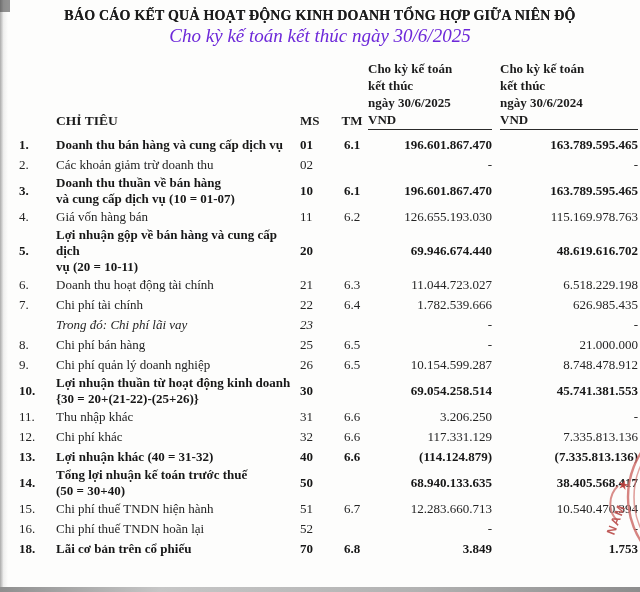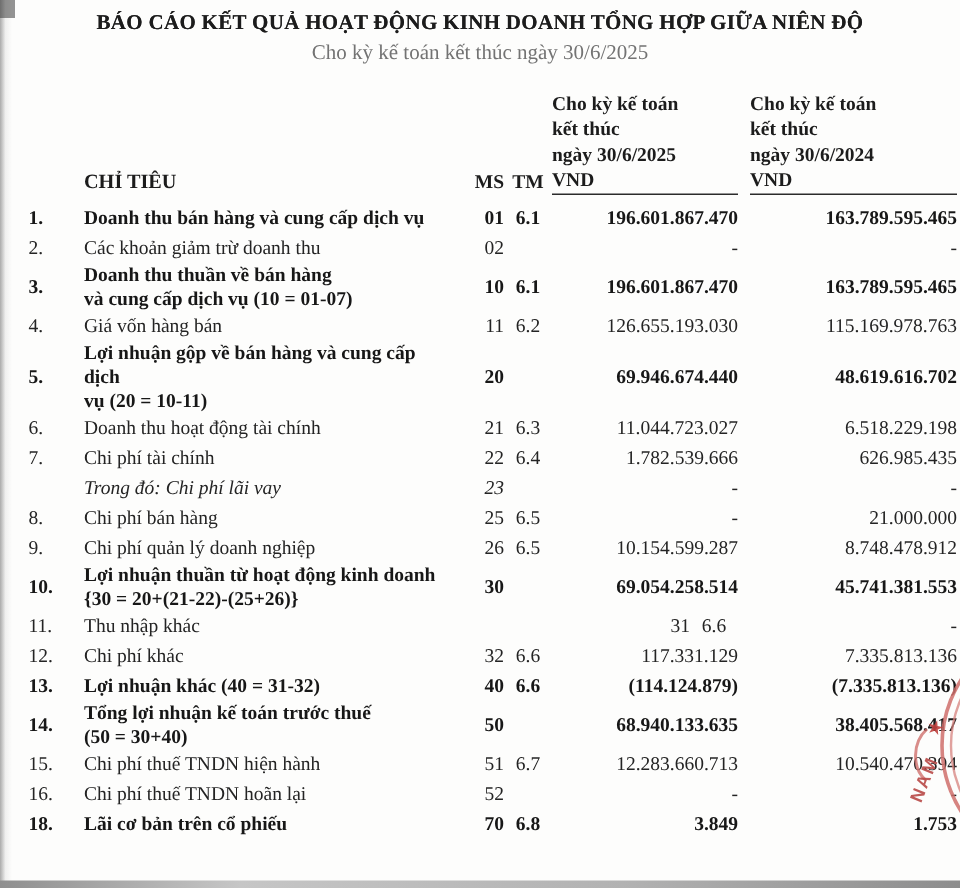--- a/index.html
+++ b/index.html
@@ -33,28 +33,28 @@
     z-index:6;
   }
   
   .doc-header{padding-top:7px;text-align:center;}
   .doc-title{
     font-size:14px;font-weight:bold;letter-spacing:.2px;
     color:#1c1c1c;margin:0 30px;line-height:18px;
     text-shadow:0 0 .3px #444;
   }
   .doc-subtitle{
-    font-size:14px;color:#737373;line-height:17px;margin-top:2px;
+    font-size:19px;color:#6d28d9;line-height:17px;margin-top:2px;font-style:italic;
   }
   
   .tbl{padding:0 2px 0 18px;}
   .trow{display:flex;align-items:center;}
   .c-num{width:37px;flex:none;padding-left:1px;}
   .c-label{flex:1;min-width:0;white-space:pre-line;line-height:16px;}
-  .c-ms{width:36px;flex:none;text-align:right;}
+  .c-ms{width:36px;flex:none;text-align:left;}
   .c-tm{width:32px;flex:none;text-align:center;}
   .c-v1{width:124px;flex:none;text-align:right;}
   .c-gap{width:8px;flex:none;}
   .c-v2{width:138px;flex:none;text-align:right;}
   
   .thead{display:flex;align-items:flex-end;margin-top:16px;font-weight:bold;color:#1c1c1c;}
   .thead .c-label{font-size:13.5px;padding-bottom:1px;}
   .thead .c-ms,.thead .c-tm{font-size:13px;padding-bottom:1px;}
   .h-period{
     font-size:13px;line-height:17px;text-align:left;
@@ -212,20 +212,21 @@
       <span class="c-v1">69.054.258.514</span>
       <span class="c-gap"></span>
       <span class="c-v2">45.741.381.553</span>
     </div>
 
     <div class="trow">
       <span class="c-num">11.</span>
       <span class="c-label">Thu nhập khác</span>
       <span class="c-ms">31</span>
       <span class="c-tm">6.6</span>
+      <span class="c-v1">3.206.250</span>
       <span class="c-gap"></span>
       <span class="c-v2">-</span>
     </div>
 
     <div class="trow">
       <span class="c-num">12.</span>
       <span class="c-label">Chi phí khác</span>
       <span class="c-ms">32</span>
       <span class="c-tm">6.6</span>
       <span class="c-v1">117.331.129</span>

